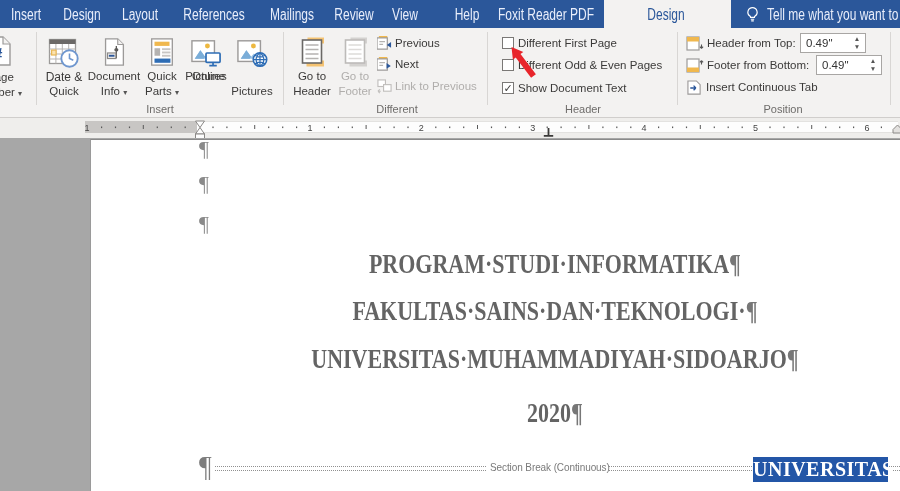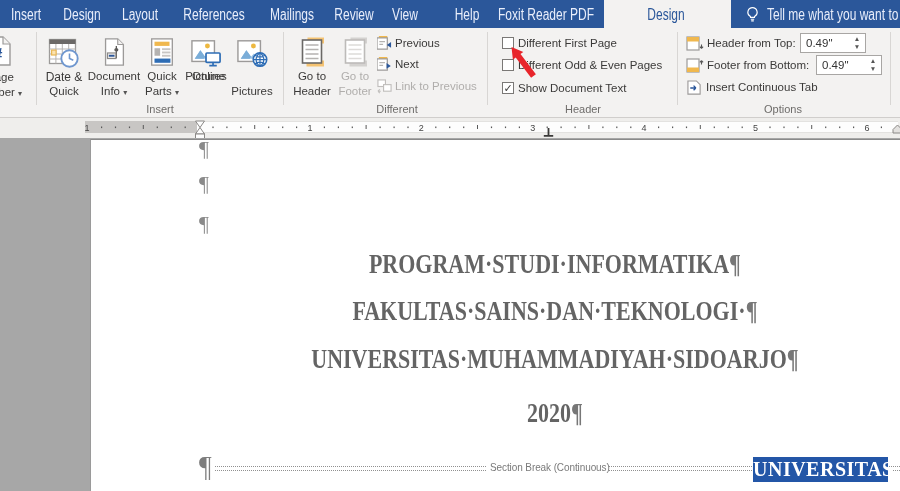--- a/index.html
+++ b/index.html
@@ -154,21 +154,21 @@
 </svg></div>
 <div class="ab" style="left:687px;top:80px"><svg width="15" height="15" viewBox="0 0 16 16">
 <path d="M1 1h9l4 4v10H1z" fill="#fff" stroke="#9c9a99" stroke-width="1.2"></path>
 <path d="M3.5 8.5h6m0 0L7 6m2.5 2.5L7 11" stroke="#2b579a" stroke-width="1.4" fill="none"></path>
 </svg></div>
 <div class="lbl" style="left:707px;top:37px">Header from Top:</div>
 <div class="lbl" style="left:707px;top:59px">Footer from Bottom:</div>
 <div class="lbl" style="left:706px;top:81px">Insert Continuous Tab</div>
 <div class="spin" style="left:800px;top:33px">0.49"<span class="ud">▲<br>▼</span></div>
 <div class="spin" style="left:816px;top:55px">0.49"<span class="ud">▲<br>▼</span></div>
-<div class="grplbl" style="left:733px;width:100px">Options</div>
+<div class="grplbl" style="left:733px;width:100px">Position</div>
 <div class="ab" style="left:0;top:118px;width:900px;height:20px;background:#efeeec"></div>
 <svg width="813" height="12" style="position:absolute;left:85px;top:121px">
     <rect x="0" y="0" width="813" height="12" fill="#fdfdfd"></rect>
     <rect x="0" y="0" width="813" height="0.8" fill="#dddbd9"></rect>
     <rect x="0" y="11.2" width="813" height="0.8" fill="#dddbd9"></rect>
     <rect x="0" y="0" width="112" height="12" fill="#c8c6c4"></rect>
     <rect x="16.0" y="5.5" width="1.2" height="1.6" fill="#595959"></rect>
     <rect x="29.9" y="5.5" width="1.2" height="1.6" fill="#595959"></rect>
     <rect x="43.9" y="5.5" width="1.2" height="1.6" fill="#595959"></rect>
     <rect x="57.8" y="4" width="1" height="4" fill="#595959"></rect>

